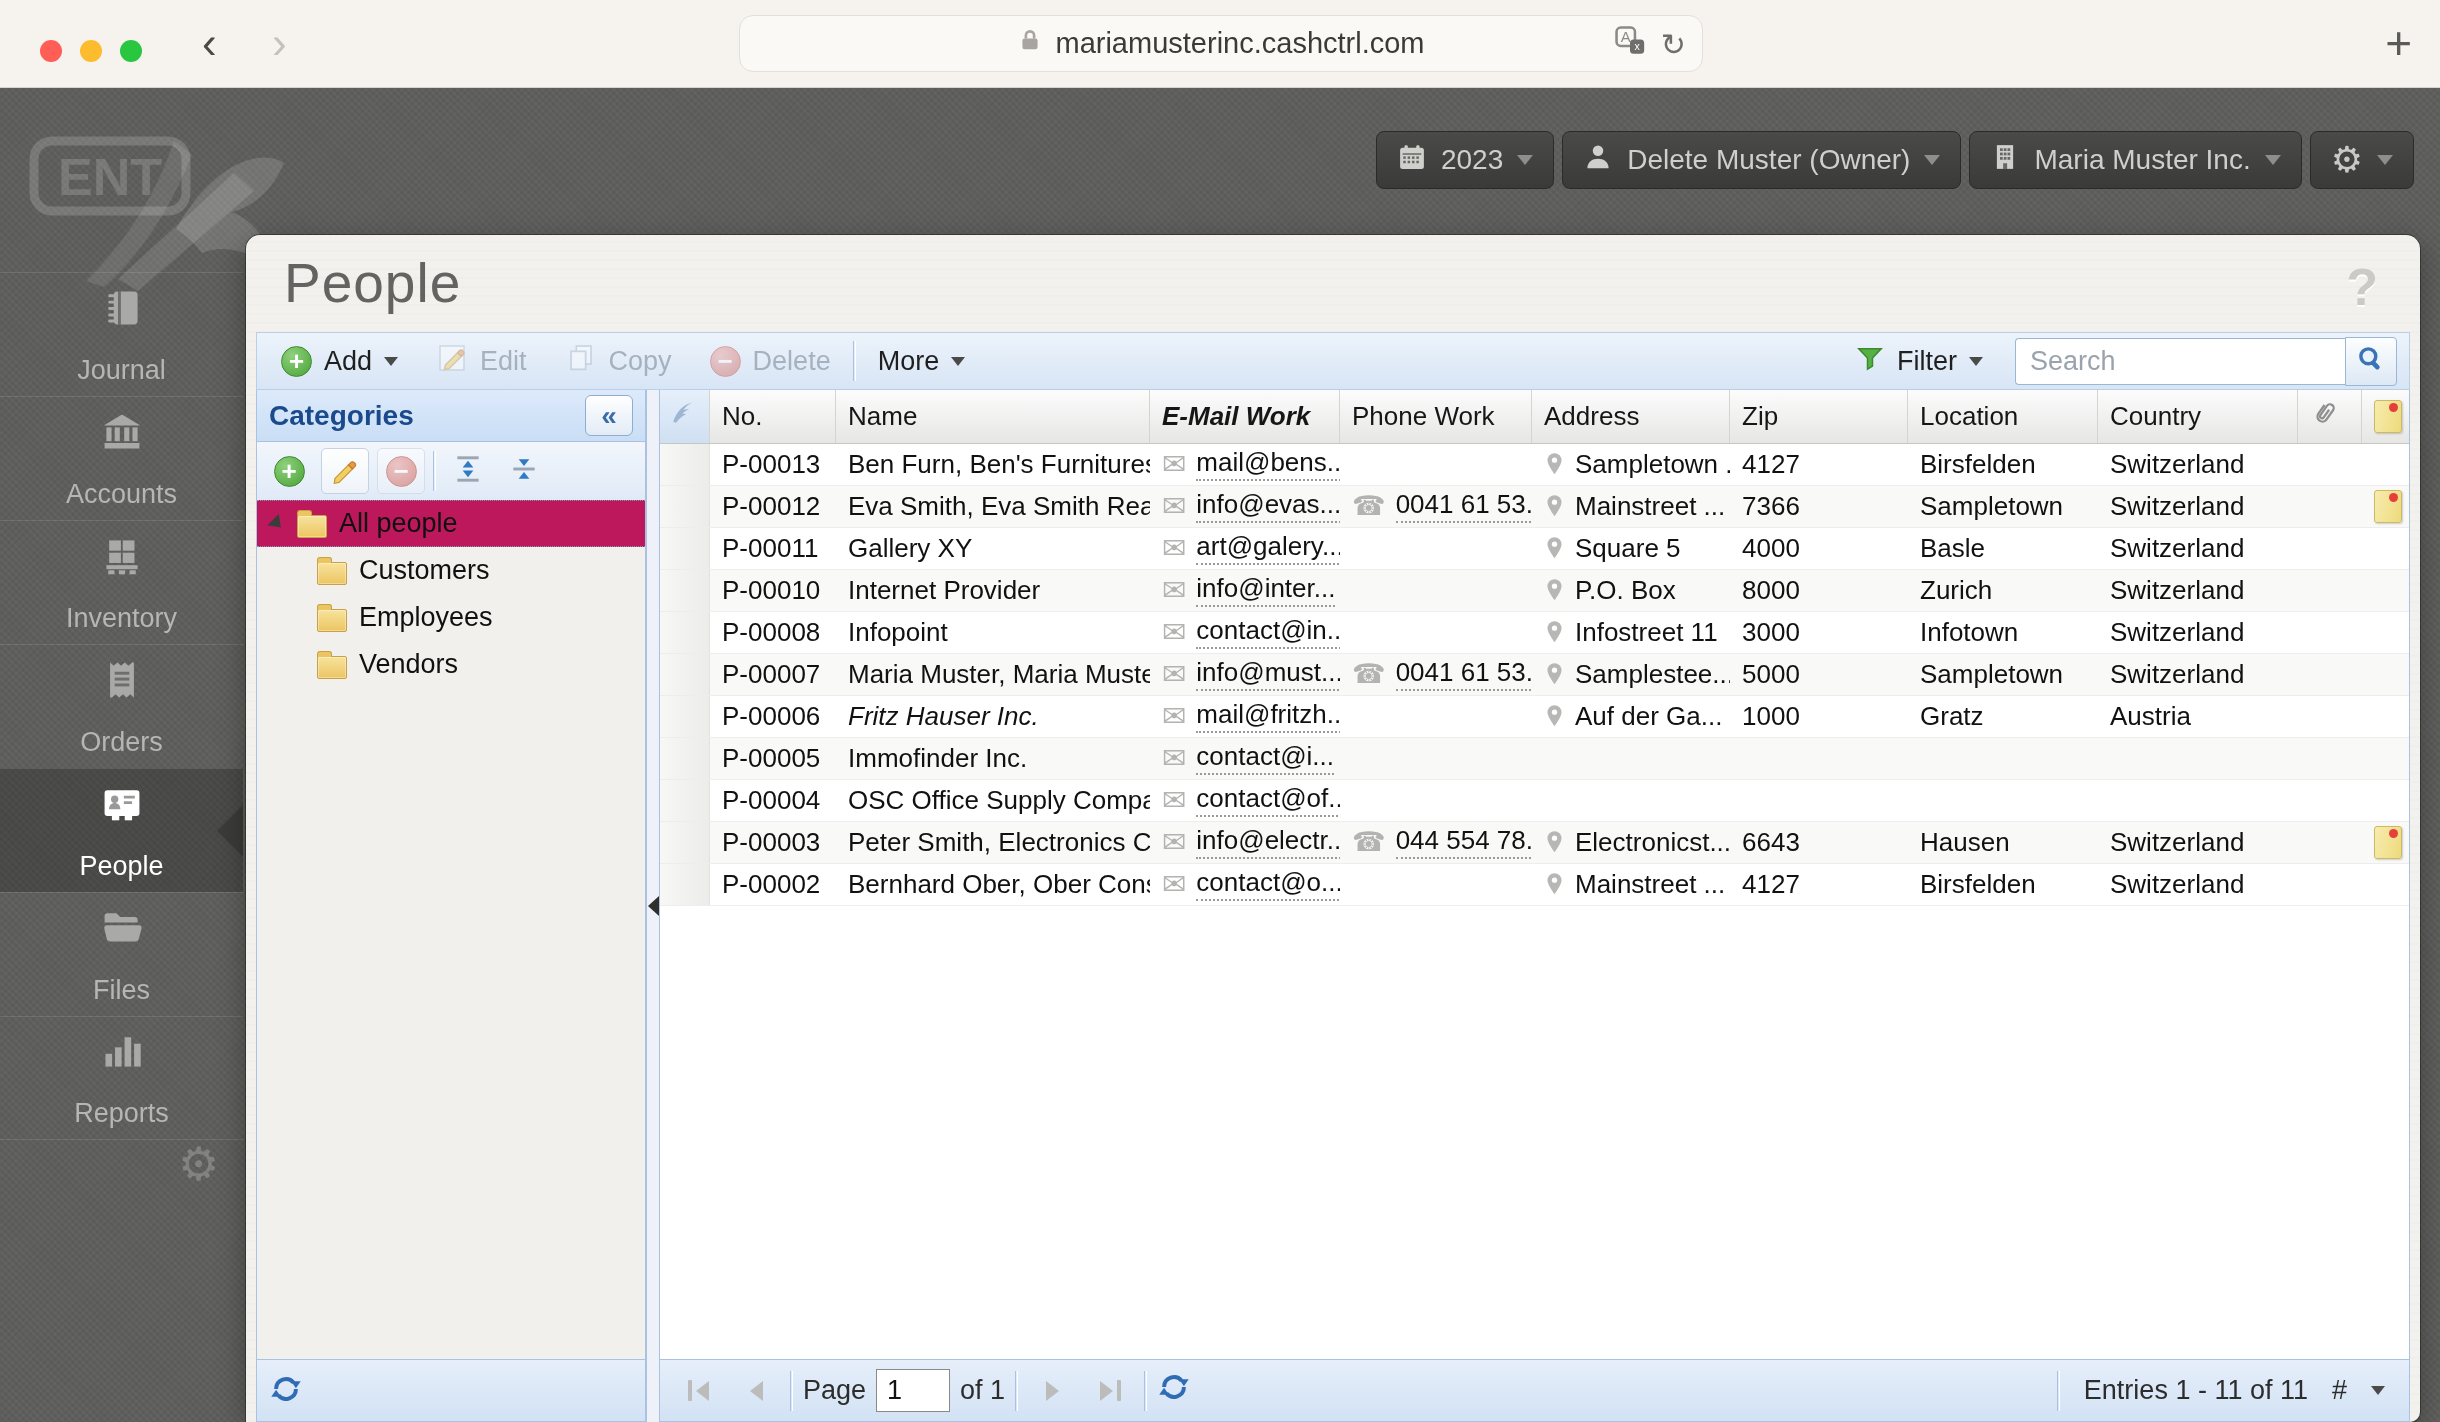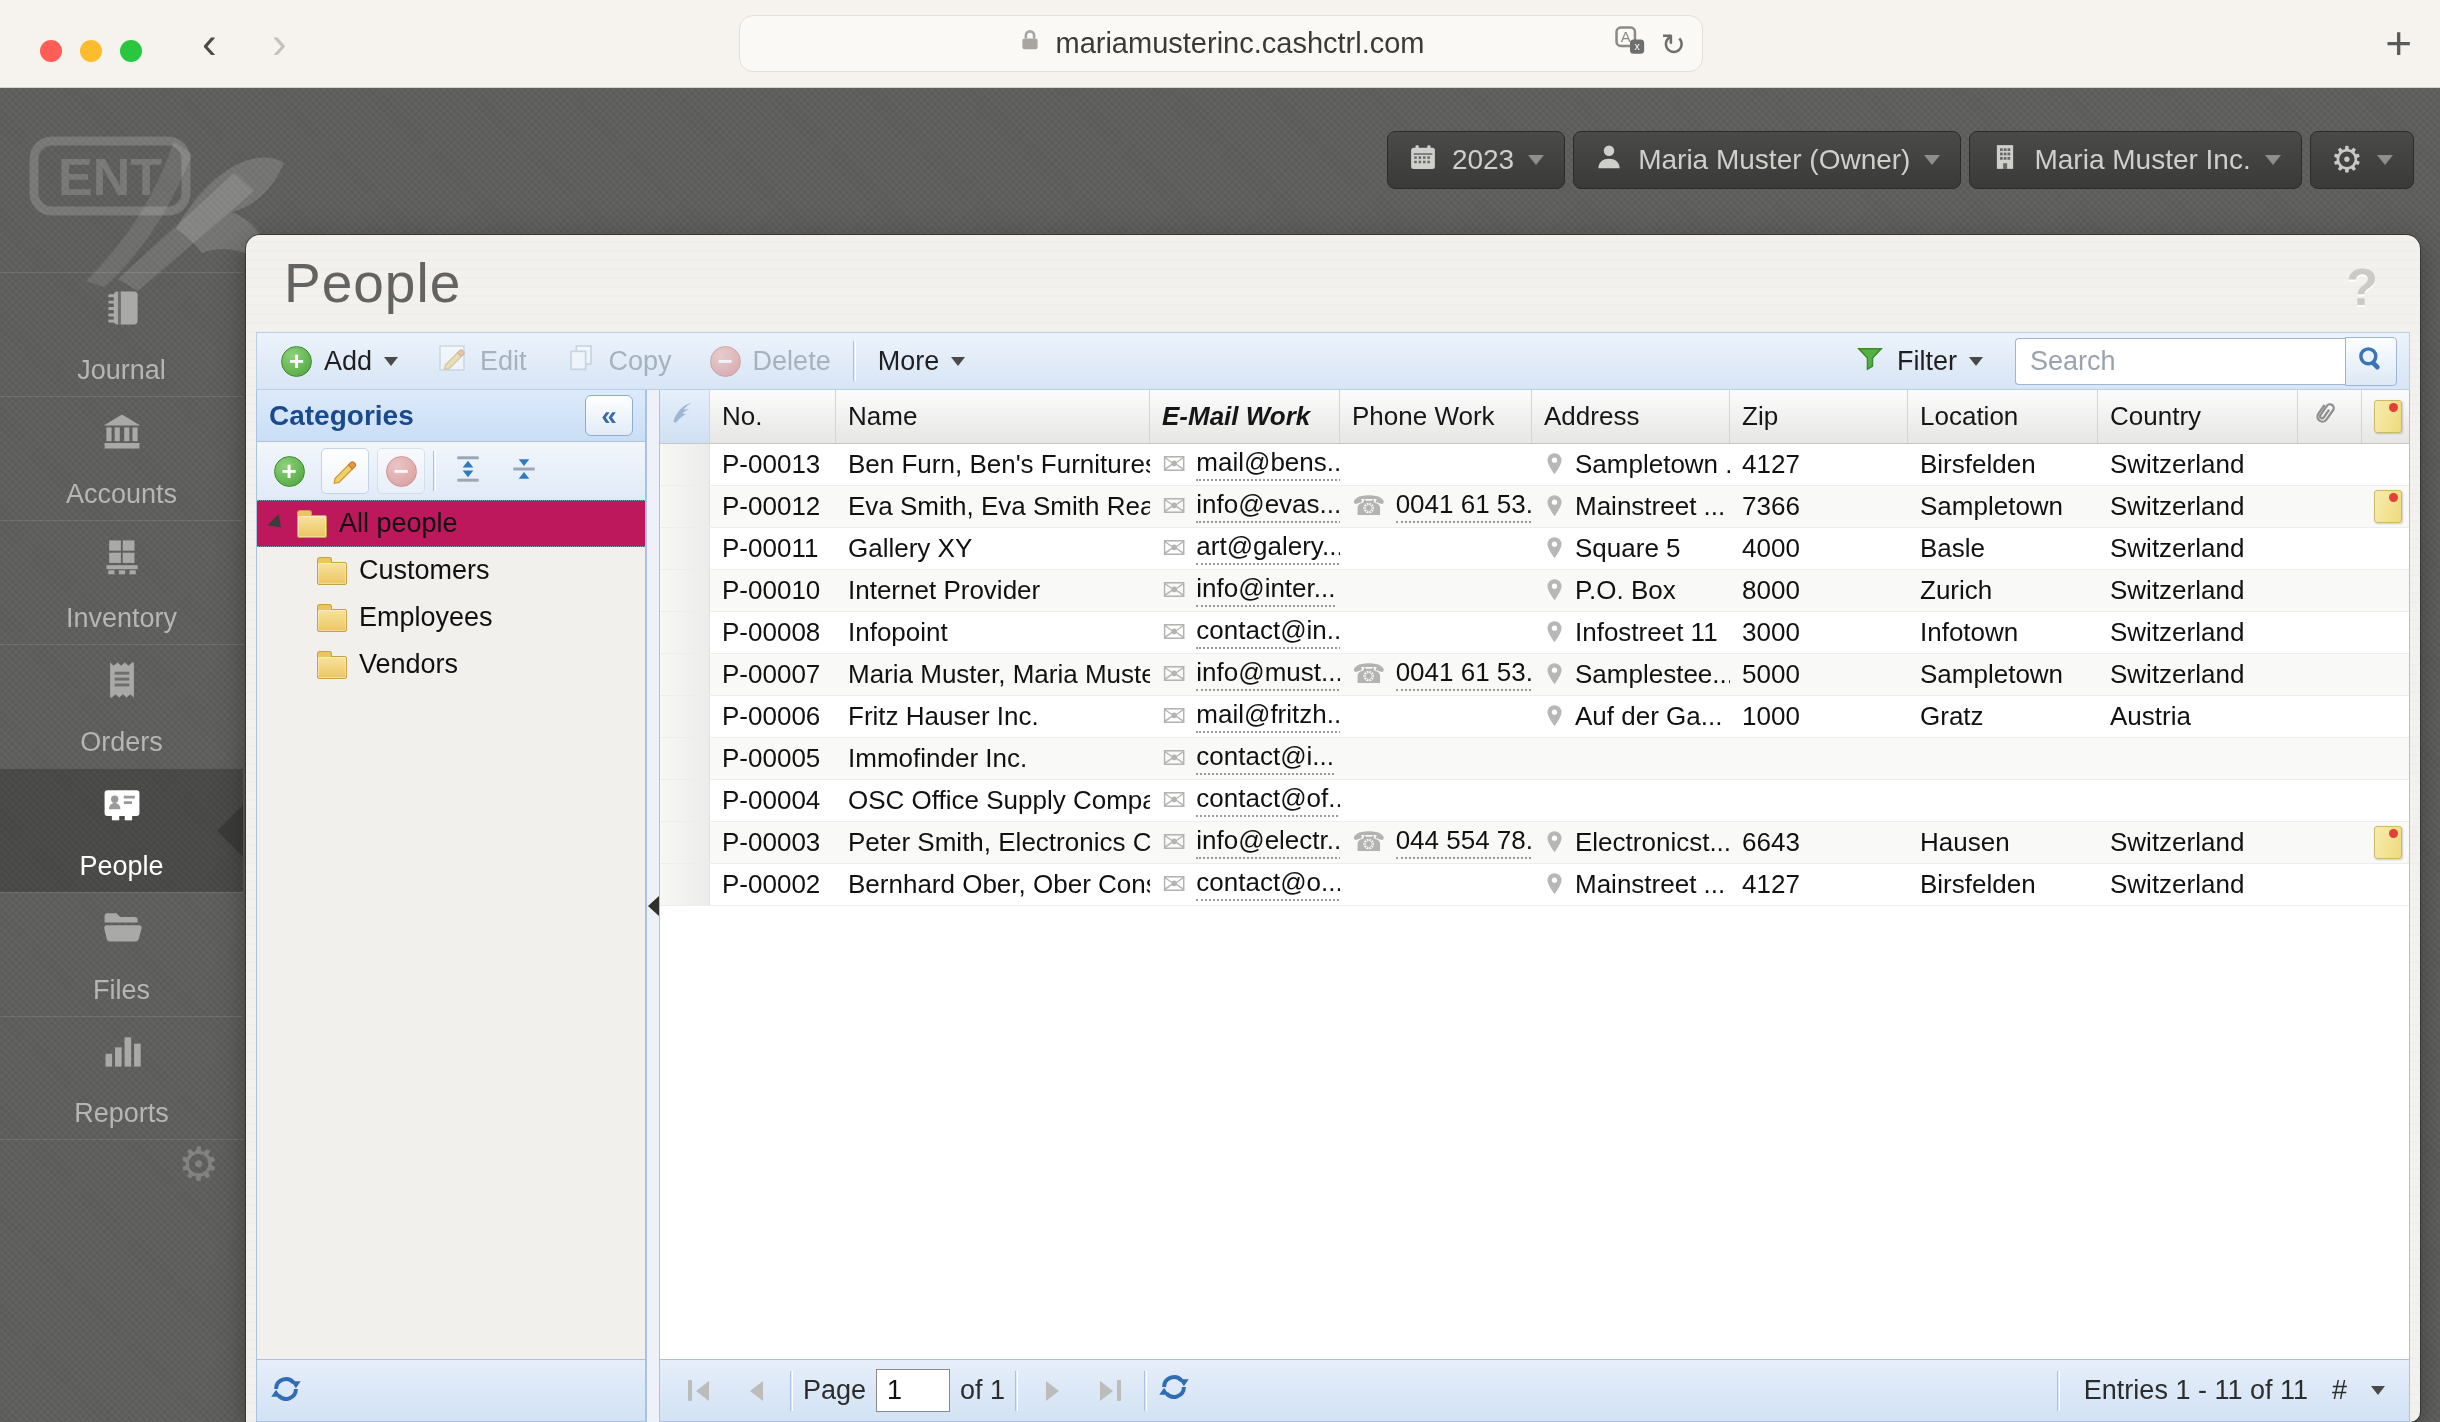--- a/index.html
+++ b/index.html
@@ -241,21 +241,21 @@
         <span>2023</span>
         <span class="caret"></span>
       </div>
       <div class="hbtn">
         <span>
           <svg viewBox="0 0 24 24" width="30" height="30" fill="#cfcfcc">
               <circle cx="12" cy="7" r="4.2"></circle>
               <path d="M3.5 21c0-5 3.8-7.6 8.5-7.6s8.5 2.6 8.5 7.6z"></path>
             </svg>
         </span>
-        <span>Maria Muster (Owner)</span>
+        <span>Delete Muster (Owner)</span>
         <span class="caret"></span>
       </div>
       <div class="hbtn">
         <span>
           <svg viewBox="0 0 24 24" width="30" height="30" fill="#cfcfcc">
               <rect x="5.5" y="2.5" width="13" height="19"></rect>
               <g fill="rgba(0,0,0,.5)">
                 <rect x="8" y="5" width="2.2" height="2.2"></rect>
                 <rect x="11" y="5" width="2.2" height="2.2"></rect>
                 <rect x="14" y="5" width="2.2" height="2.2"></rect>
@@ -687,21 +687,21 @@
                 </div>
                 <div class="td td-zip" style="width: 178px;">5000</div>
                 <div class="td td-location" style="width: 190px;">Sampletown</div>
                 <div class="td td-country" style="width: 200px;">Switzerland</div>
                 <div class="td td-attach" style="width: 64px;"></div>
                 <div class="td td-note flexcell" style="width: 70px;"></div>
               </div>
               <div class="tr">
                 <div class="td td-handle" style="width: 50px;"></div>
                 <div class="td td-no" style="width: 126px;">P-00006</div>
-                <div class="td td-name" style="width: 314px;">Fritz Hauser Inc.</div>
+                <div class="td td-name" style="width: 314px; font-style: italic;">Fritz Hauser Inc.</div>
                 <div class="td td-email" style="width: 190px;">
                   <span class="micn">✉</span>
                   <span class="link">mail@fritzh...</span>
                 </div>
                 <div class="td td-phone" style="width: 192px;"></div>
                 <div class="td td-address" style="width: 198px;">
                   <span class="pinicn">
                     <svg viewBox="0 0 24 30" width="21" height="27">
                       <path d="M12 2a8 8 0 0 1 8 8c0 5.5-8 16-8 16S4 15.5 4 10a8 8 0 0 1 8-8z" fill="#b7b7b5"></path>
                       <circle cx="12" cy="10" r="3" fill="#ffffff"></circle>

